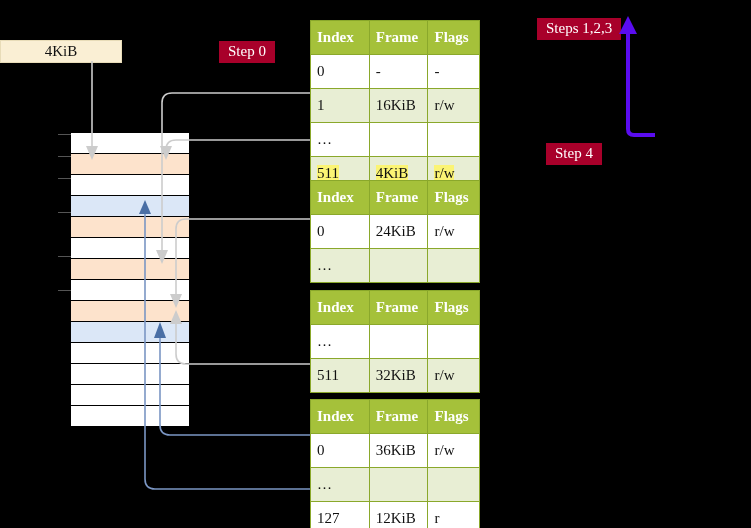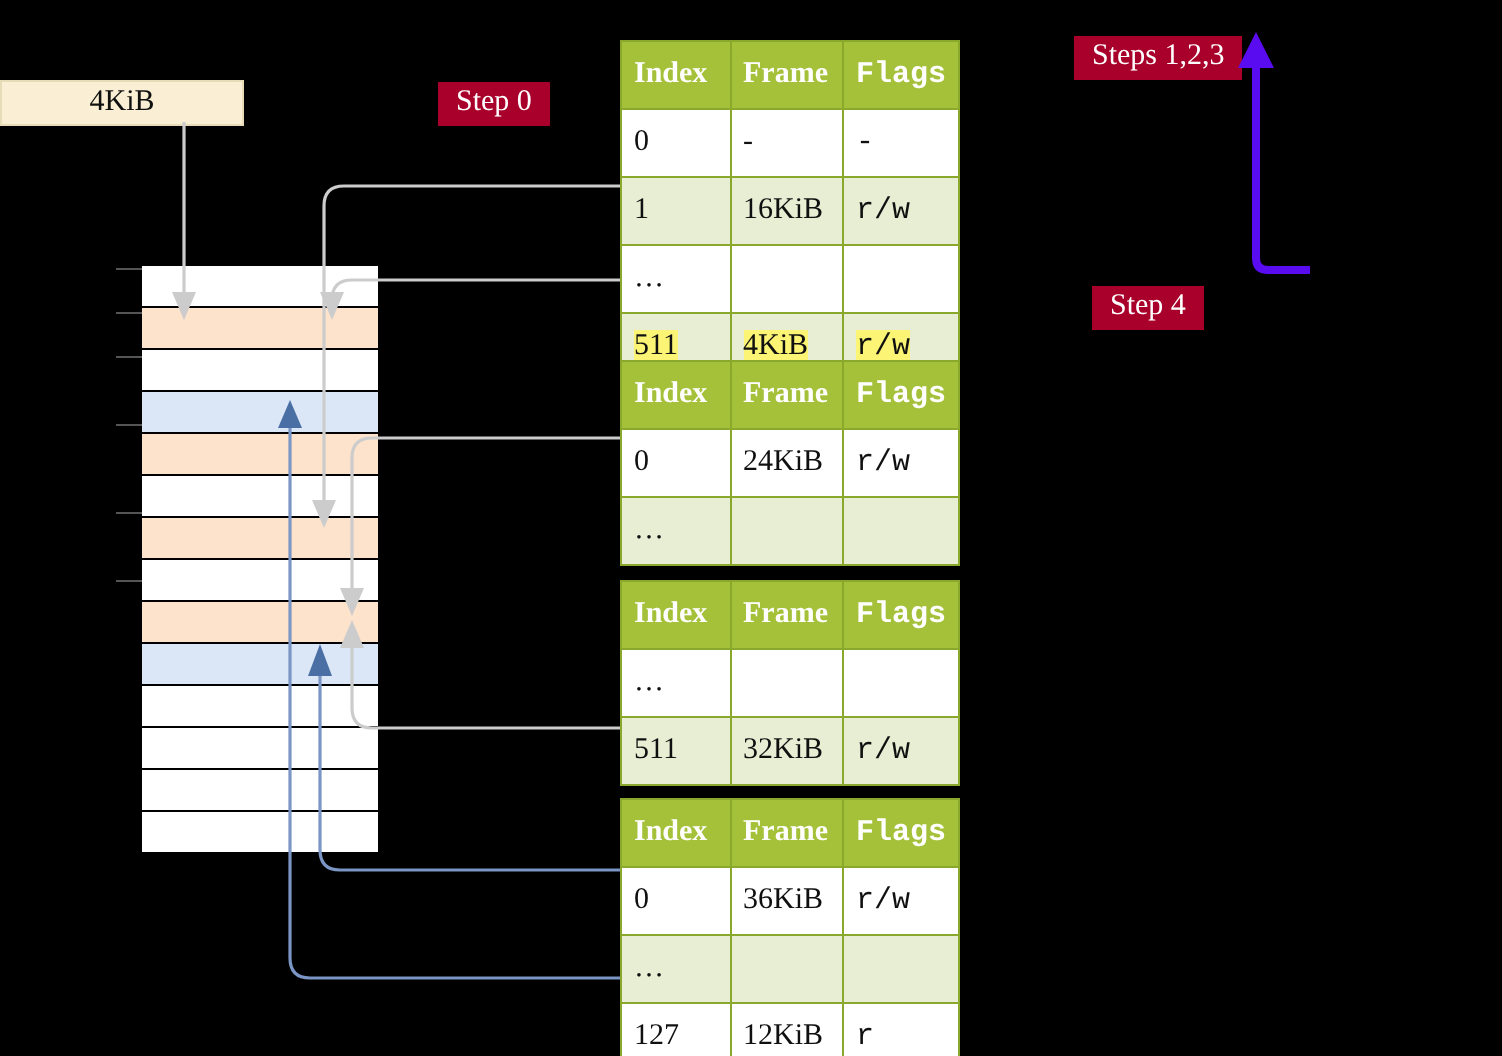--- a/index.html
+++ b/index.html
@@ -81,21 +81,21 @@
     background: #a5c13a;
     color: #ffffff;
     font-weight: bold;
     font-size: 15px;
   }
   .ptable tr.alt td { background: #e8eed4; }
   .ptable tr.plain td { background: #ffffff; }
   .hl { background: #fbf474; }
   .col-index { width: 57px; }
   .col-frame { width: 57px; }
-  .col-flags { width: 50px; font-family: Liberation Mono, monospace; }
+  .col-flags { width: 50px; }
 
   svg.overlay {
     position: absolute;
     left: 0; top: 0;
     width: 751px; height: 528px;
     pointer-events: none;
   }
 </style>
 </head>
 <body>

